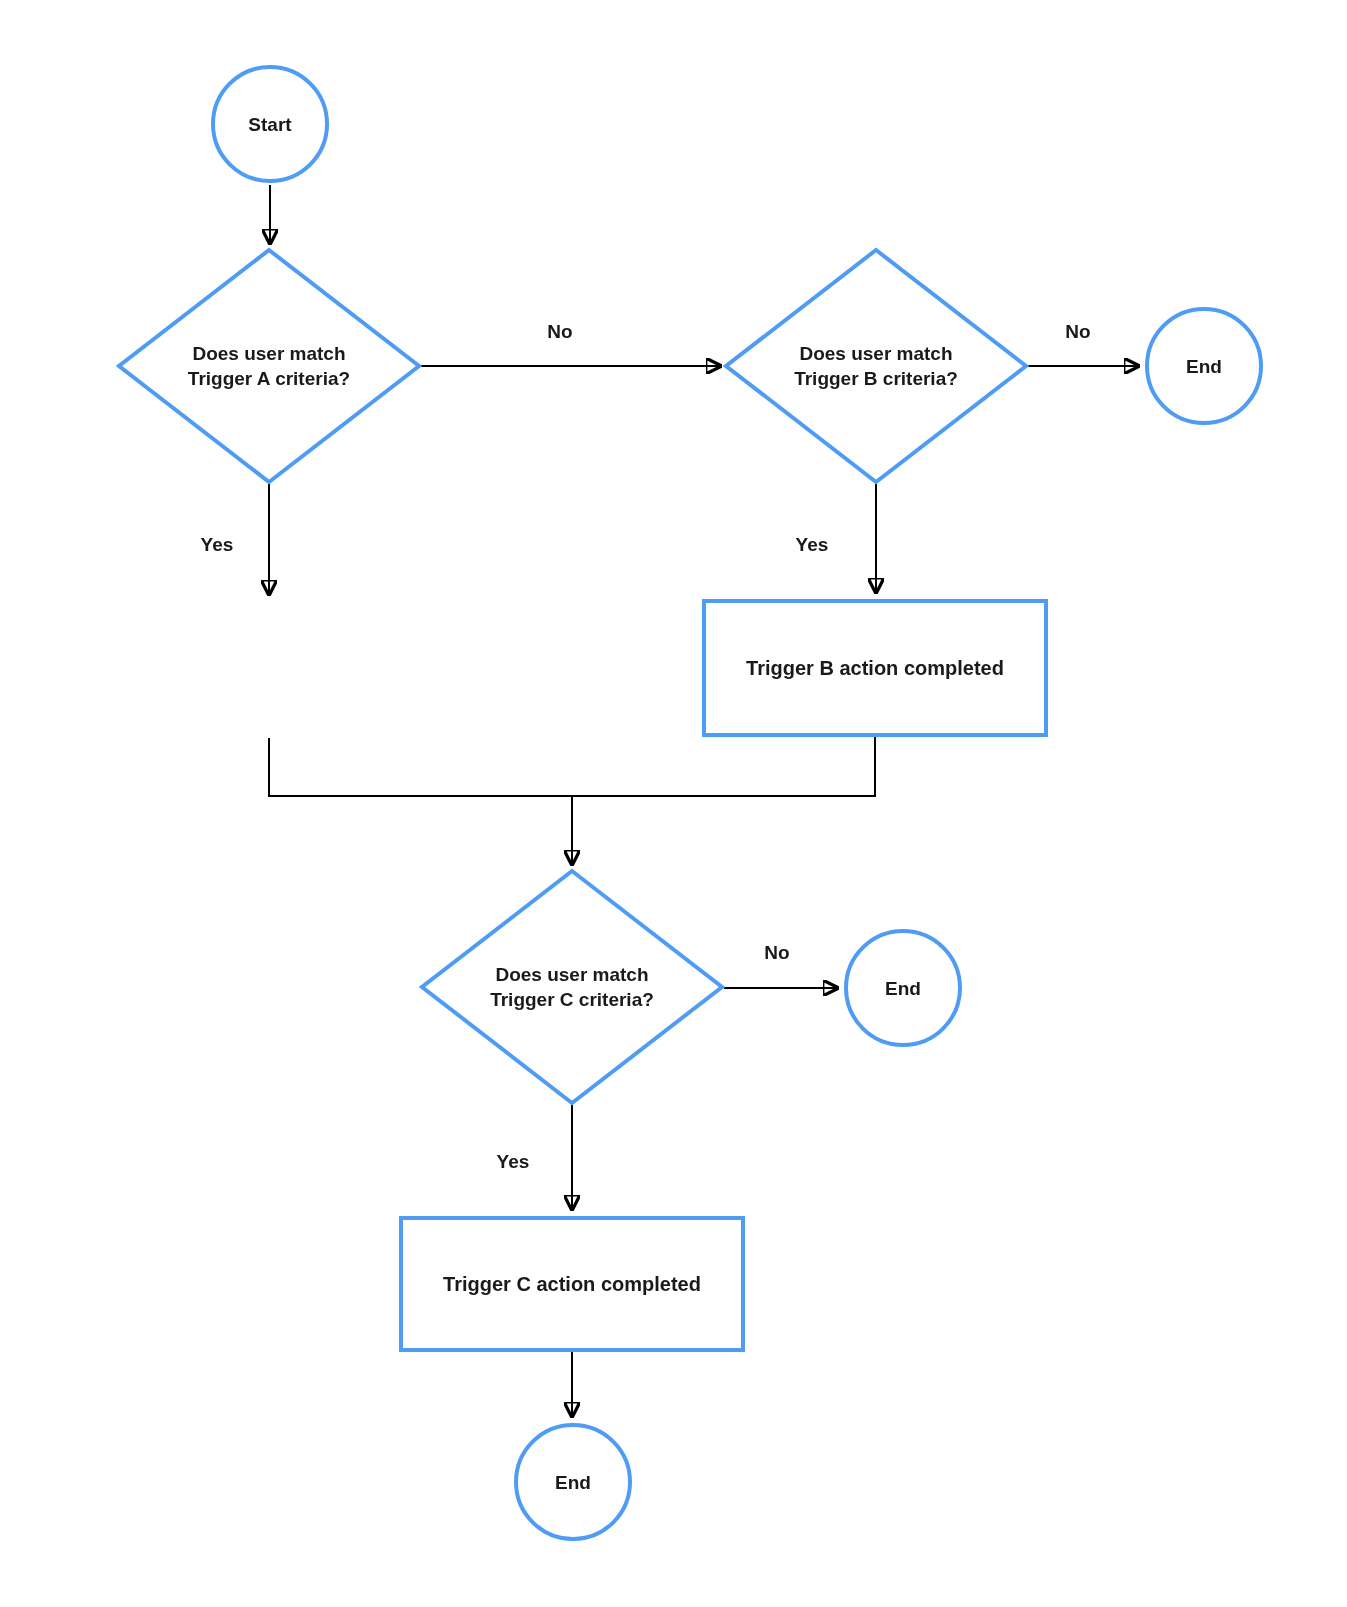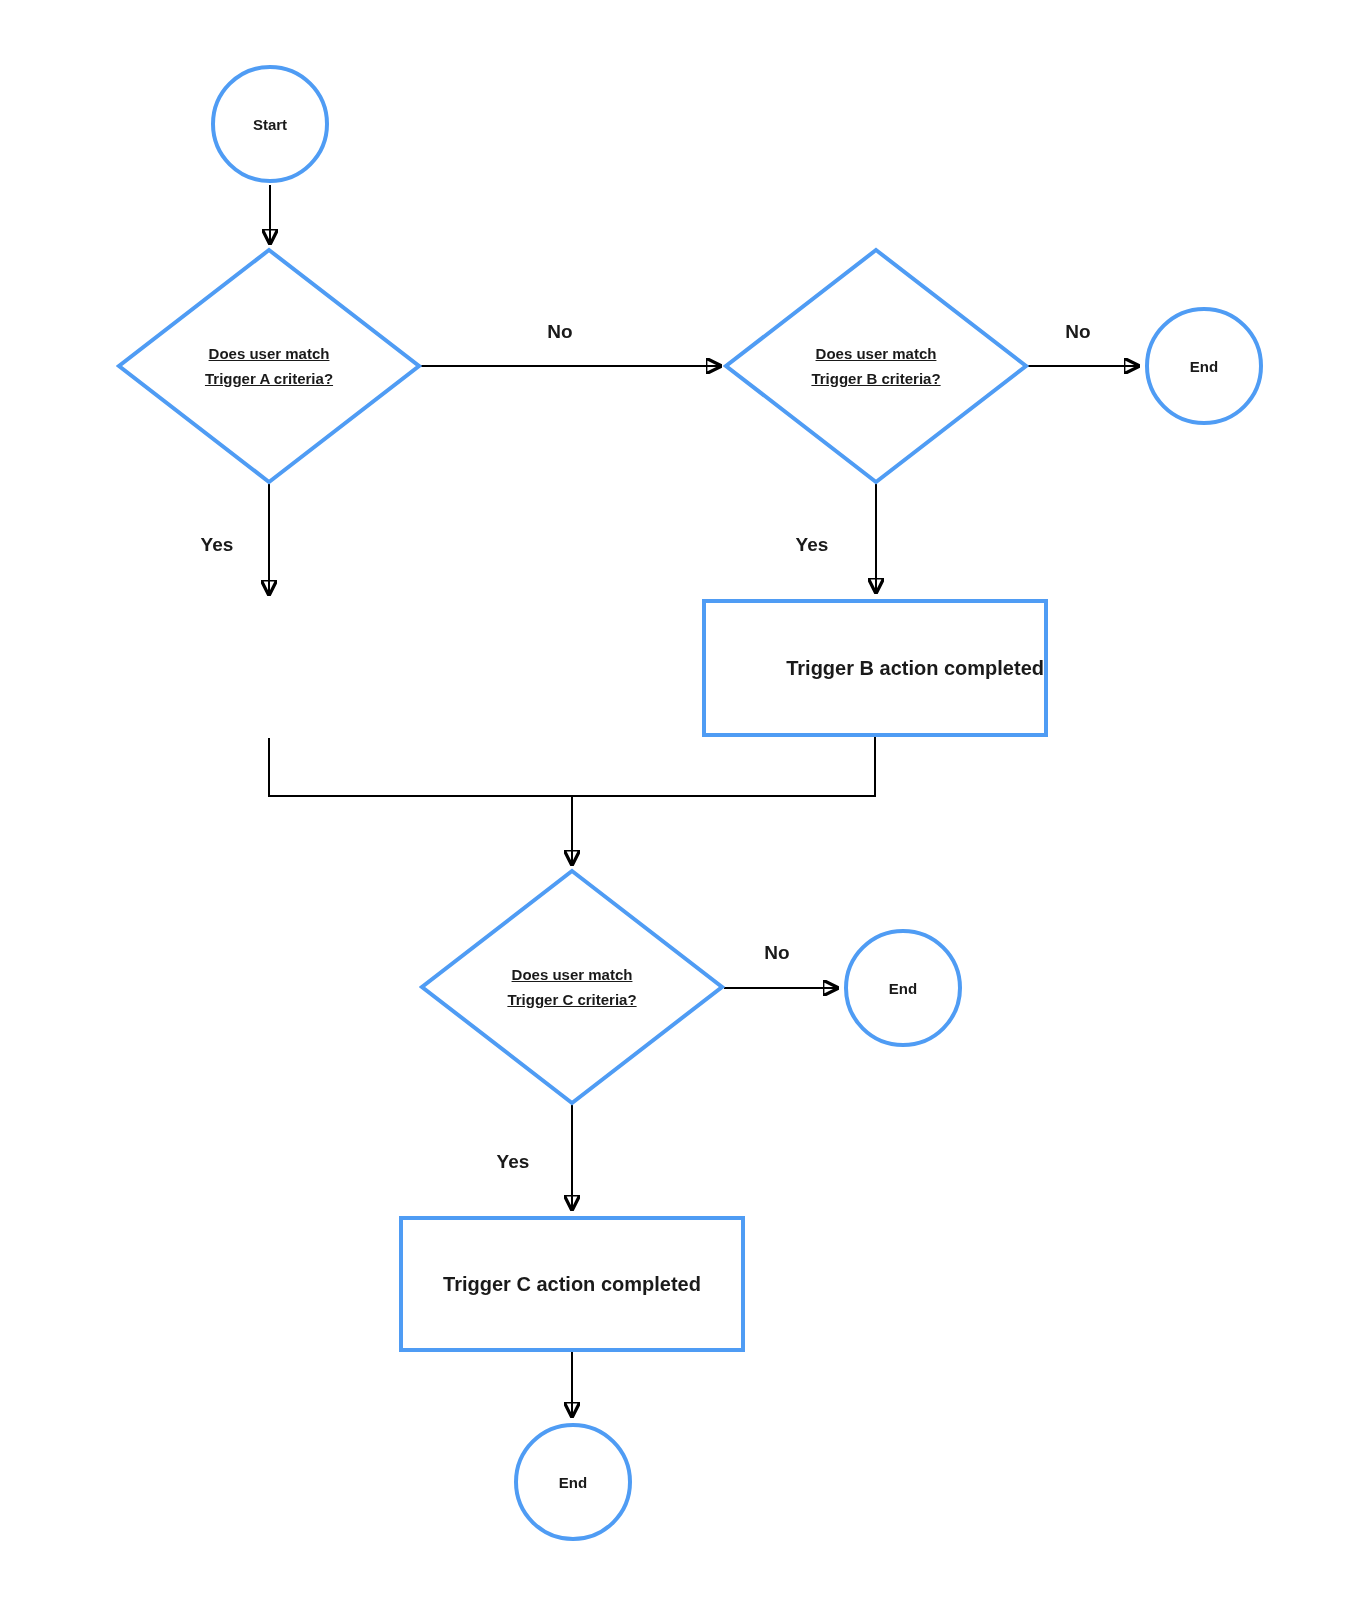--- a/index.html
+++ b/index.html
@@ -31,21 +31,21 @@
     fill: none;
   }
   .node {
     position: absolute;
     display: flex;
     align-items: center;
     justify-content: center;
     text-align: center;
   }
   .node-label {
-    font-size: 15px;
+    font-size: 19px;
     line-height: 25px;
     font-weight: 700;
     white-space: pre-line;
     color: var(--label-text);
   }
   .circle {
     width: 118px;
     height: 118px;
     border: 4px solid var(--shape-stroke);
     border-radius: 50%;
@@ -61,21 +61,21 @@
     position: absolute;
     left: 0; top: 0;
     width: 100%; height: 100%;
   }
   .diamond-svg polygon {
     fill: var(--shape-fill);
     stroke: var(--shape-stroke);
     stroke-width: 4;
     stroke-linejoin: miter;
   }
-  .diamond .node-label { position: relative; text-decoration: underline; }
+  .diamond .node-label { position: relative; }
   .edge-label {
     position: absolute;
     transform: translate(-50%, -50%);
     font-size: 19px;
     font-weight: 700;
     color: var(--label-text);
     background: var(--bg);
     padding: 0 3px;
     text-align: right;
   }
@@ -121,21 +121,21 @@
     </svg>
     <div class="node-label">Does user match
 Trigger B criteria?</div>
   </div>
 
   <div class="node circle" style="left:1145px; top:307px;">
     <div class="node-label">End</div>
   </div>
 
 
-  <div class="node rect" style="left:702px; top:599px; width:346px; height:138px;justify-content:flex-end;">
+  <div class="node rect" style="left:702px; top:599px; width:346px; height:138px;">
     <div class="node-label">Trigger B action completed</div>
   </div>
 
   <div class="node diamond" style="left:419px; top:868px; width:306px; height:238px;">
     <svg class="diamond-svg" viewBox="-3 -3 306 238" xmlns="http://www.w3.org/2000/svg">
       <polygon points="150,0 300,116 150,232 0,116"></polygon>
     </svg>
     <div class="node-label">Does user match
 Trigger C criteria?</div>
   </div>

